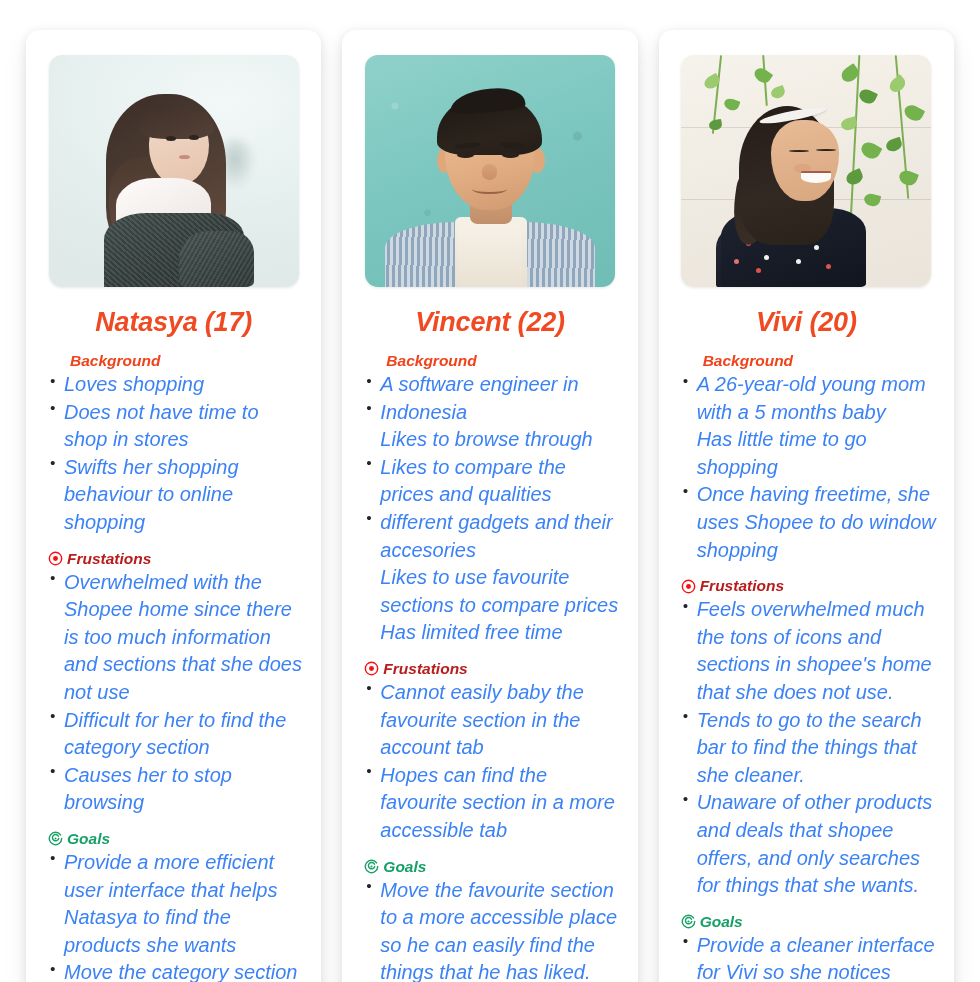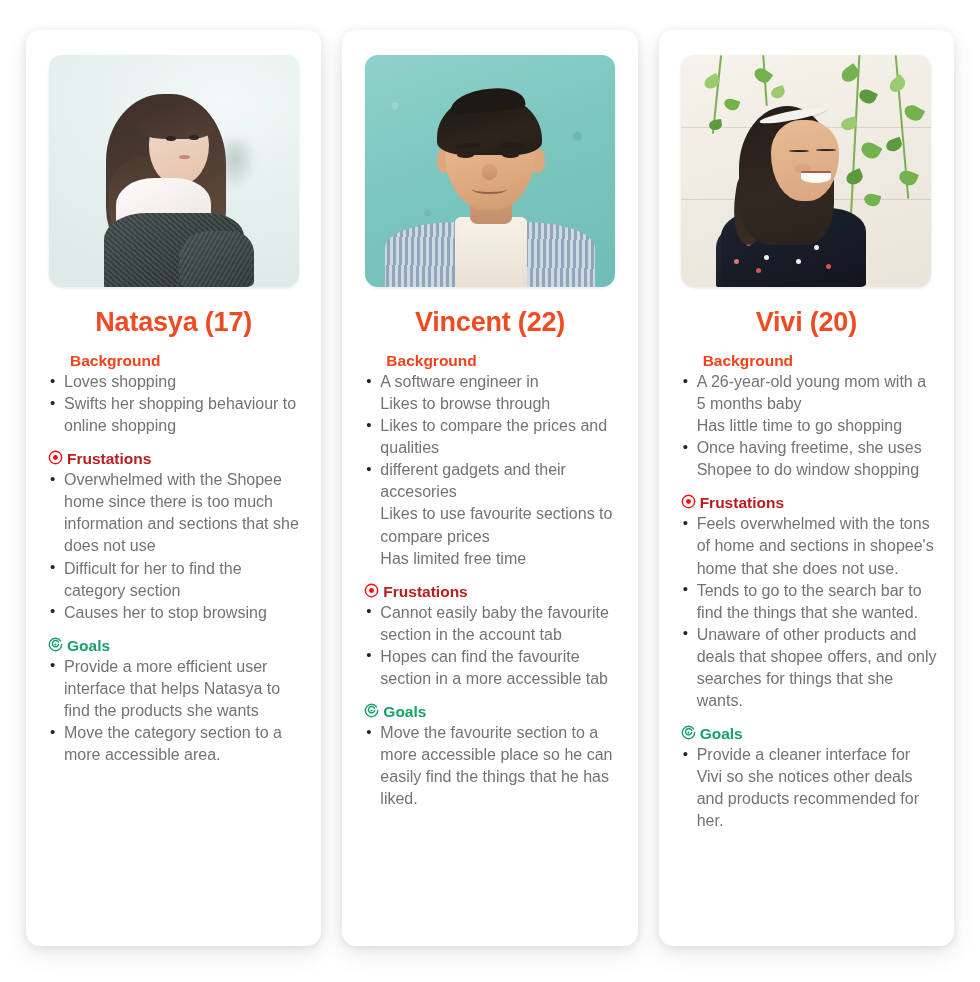--- a/index.html
+++ b/index.html
@@ -13,20 +13,21 @@
   }
 
   .board {
     position: relative;
     width: 976px;
     height: 982px;
     padding: 30px 22px 36px 26px;
     display: flex;
     gap: 21px;
     align-items: flex-start;
+    font-style: italic;
   }
 
   .persona-card {
     position: relative;
     width: 296px;
     background: #ffffff;
     border-radius: 14px;
     box-shadow: 0 2px 10px rgba(0,0,0,0.10), 0 10px 26px rgba(0,0,0,0.07);
     padding: 25px 0 0 0;
     min-height: 916px;
@@ -242,38 +243,39 @@
     letter-spacing: -0.2px;
   }
 
   .content { padding: 14px 16px 24px 22px; }
 
   .section { margin-bottom: 13px; }
   .section:last-child { margin-bottom: 0; }
 
   .section-head {
     display: flex;
+    align-items: center;
     gap: 4px;
     font-size: 15.5px;
     font-weight: bold;
     margin-bottom: 1px;
   }
   .head-background { color: #f0431c; margin-left: 22px; }
   .head-frustations { color: #b91c1c; }
   .head-goals       { color: #17a067; }
 
   .ico { flex: 0 0 auto; display:block; }
 
   ul.bullets { list-style: none; margin: 0; padding: 0; }
   ul.bullets li {
     position: relative;
     padding-left: 16px;
-    font-size: 16px;
+    font-size: 20px;
     line-height: 1.38;
-    color: #737373;
+    color: #3b82f6;
   }
   ul.bullets li::before {
     content: "\2022";
     position: absolute;
     left: 2px;
     top: -0.5px;
     font-size: 15px;
     color: #22262b;
   }
   ul.bullets li.cont { padding-left: 16px; }
@@ -302,20 +304,21 @@
     </div>
     <div class="persona-name">Natasya (17)</div>
     <div class="content">
 
       <div class="section">
         <div class="section-head head-background">
           <span>Background</span>
         </div>
         <ul class="bullets">
           <li>Loves shopping</li>
+          <li>Does not have time to shop in stores</li>
           <li>Swifts her shopping behaviour to online shopping</li>
         </ul>
       </div>
 
       <div class="section">
         <div class="section-head head-frustations">
           <svg class="ico" width="15" height="15" viewBox="0 0 16 16">
             <circle cx="8" cy="8" r="6.6" fill="none" stroke="#fa0f11" stroke-width="1.5"></circle>
             <circle cx="8" cy="8" r="2.6" fill="#fa0f11"></circle>
           </svg>
@@ -369,20 +372,21 @@
     </div>
     <div class="persona-name">Vincent (22)</div>
     <div class="content">
 
       <div class="section">
         <div class="section-head head-background">
           <span>Background</span>
         </div>
         <ul class="bullets">
           <li>A software engineer in</li>
+          <li>Indonesia</li>
           <li class="cont">Likes to browse through</li>
           <li>Likes to compare the prices and qualities</li>
           <li>different gadgets and their accesories</li>
           <li class="cont">Likes to use favourite sections to compare prices</li>
           <li class="cont">Has limited free time</li>
         </ul>
       </div>
 
       <div class="section">
         <div class="section-head head-frustations">
@@ -481,22 +485,22 @@
 
       <div class="section">
         <div class="section-head head-frustations">
           <svg class="ico" width="15" height="15" viewBox="0 0 16 16">
             <circle cx="8" cy="8" r="6.6" fill="none" stroke="#fa0f11" stroke-width="1.5"></circle>
             <circle cx="8" cy="8" r="2.6" fill="#fa0f11"></circle>
           </svg>
           <span>Frustations</span>
         </div>
         <ul class="bullets">
-          <li>Feels overwhelmed with the tons of home and sections in shopee's home that she does not use.</li>
-          <li>Tends to go to the search bar to find the things that she wanted.</li>
+          <li>Feels overwhelmed much the tons of icons and sections in shopee's home that she does not use.</li>
+          <li>Tends to go to the search bar to find the things that she cleaner.</li>
           <li>Unaware of other products and deals that shopee offers, and only searches for things that she wants.</li>
         </ul>
       </div>
 
       <div class="section">
         <div class="section-head head-goals">
           <svg class="ico" width="15" height="15" viewBox="0 0 16 16">
             <path d="M13.4 4.2A6.6 6.6 0 1 0 14.6 8" fill="none" stroke="#17a067" stroke-width="1.5" stroke-linecap="round"></path>
             <path d="M11.2 5.6A3.4 3.4 0 1 0 11.4 8" fill="none" stroke="#17a067" stroke-width="1.5" stroke-linecap="round"></path>
             <circle cx="8" cy="8" r="1.1" fill="#17a067"></circle>

